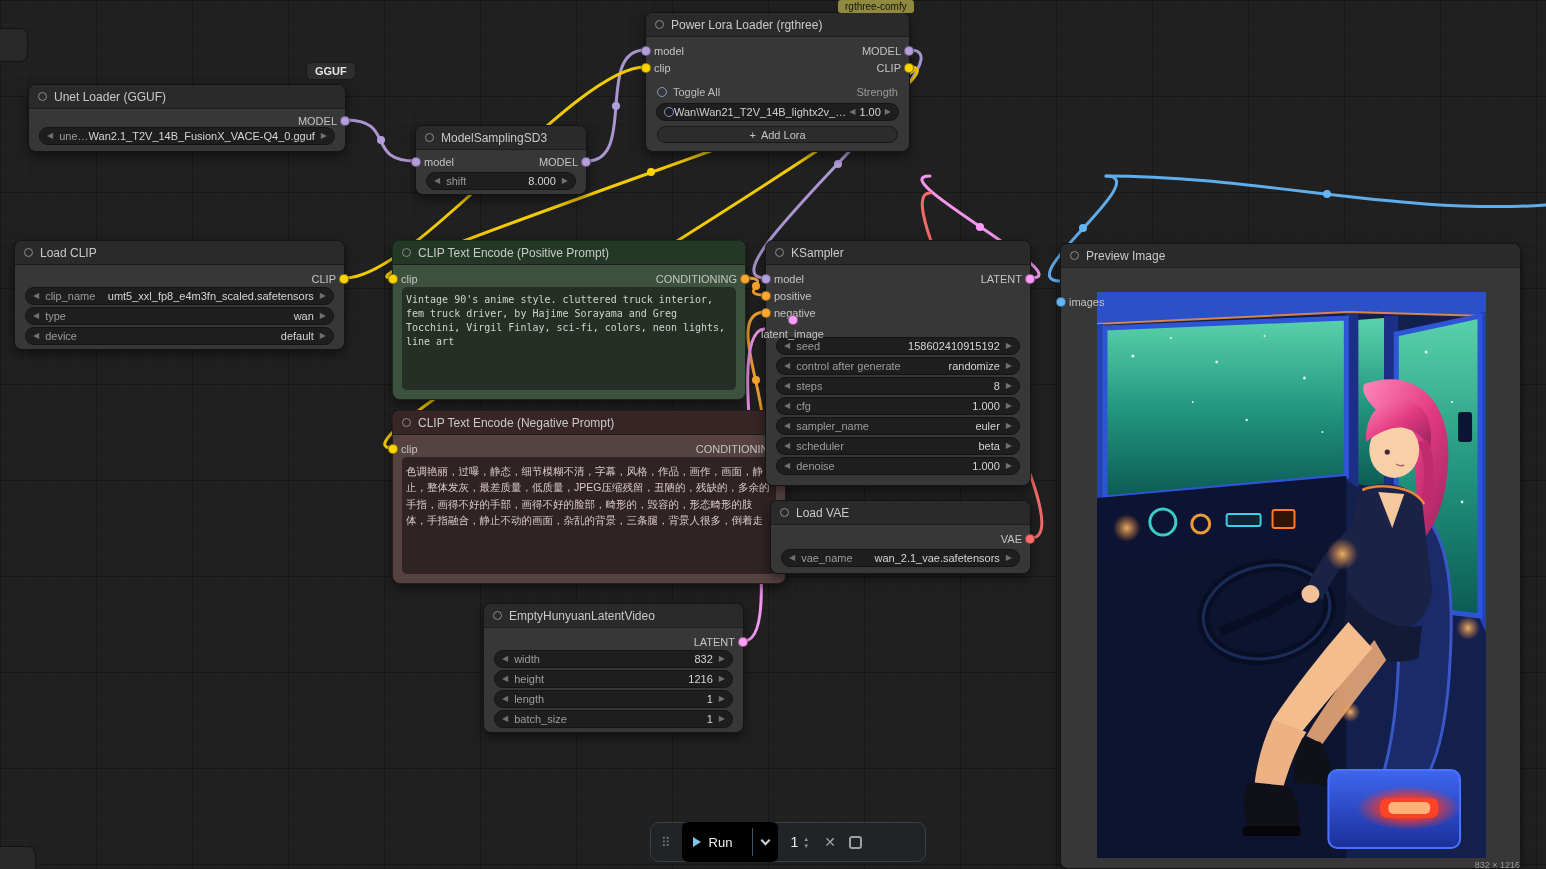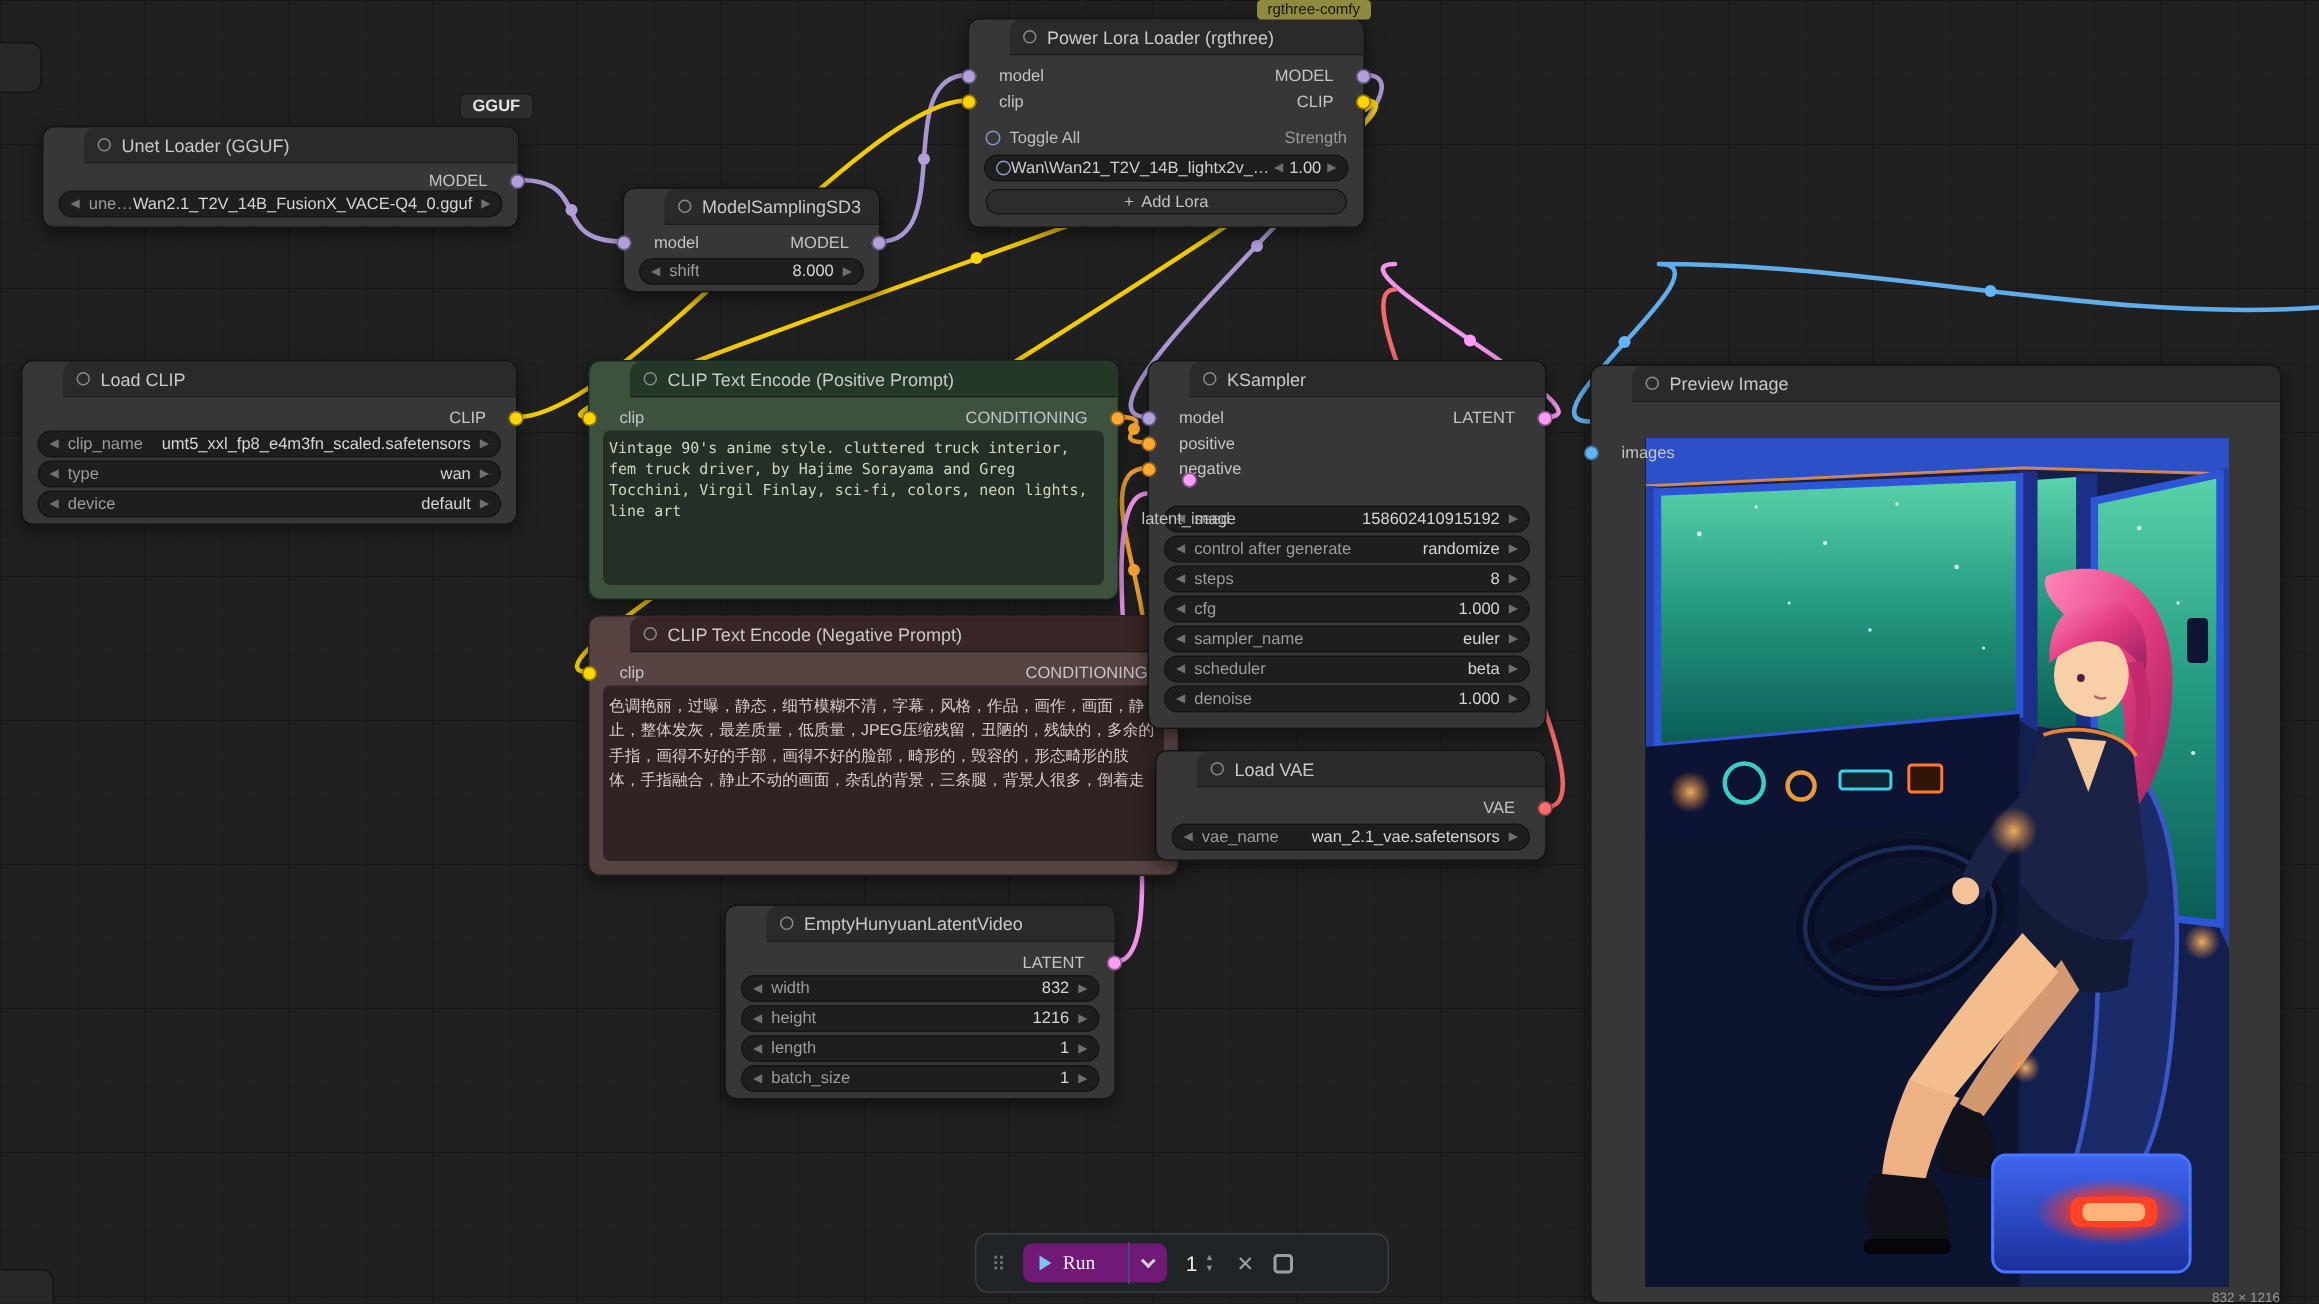--- a/index.html
+++ b/index.html
@@ -11,30 +11,30 @@
       linear-gradient(90deg,rgba(0,0,0,.30) 1px,transparent 1px),
       linear-gradient(rgba(255,255,255,.012) 1px,transparent 1px),
       linear-gradient(90deg,rgba(255,255,255,.012) 1px,transparent 1px);
     background-size:96px 96px,96px 96px,24px 24px,24px 24px;}
   .wires{position:absolute;inset:0;z-index:1;pointer-events:none;}
 
   .node{position:absolute;z-index:2;background:#373737;border:1px solid #141414;border-radius:8px;
         box-shadow:0 4px 12px rgba(0,0,0,.5);}
   .node-header{height:24px;display:flex;align-items:center;gap:7px;padding:0 9px;background:#2a2a2a;
         border-bottom:1px solid #1d1d1d;border-radius:8px 8px 0 0;font-size:12px;color:#c9c9c9;
-        white-space:nowrap;overflow:hidden;margin-left:27px;}
+        white-space:nowrap;overflow:hidden;}
   .cdot{width:9px;height:9px;border-radius:50%;border:1.5px solid #8a8a8a;flex:none;}
   .ntitle{overflow:hidden;text-overflow:ellipsis;}
 
   .node.green{background:#3c523f;border-color:#18271b;}
   .node.green .node-header{background:#233826;}
   .node.red{background:#574242;border-color:#291c1c;}
   .node.red .node-header{background:#382626;}
 
-  .slot{position:absolute;height:16px;display:flex;align-items:center;gap:15px;font-size:11px;color:#c4c4c4;z-index:3;}
+  .slot{position:absolute;height:16px;display:flex;align-items:center;gap:3px;font-size:11px;color:#c4c4c4;z-index:3;}
   .slot.in{left:-5px;}
   .slot.out{right:-5px;}
   .dot{width:10px;height:10px;border-radius:50%;flex:none;box-shadow:inset 0 0 0 1px rgba(0,0,0,.45);}
   .c-model{background:#B39DDB}.c-clip{background:#FFD500}.c-cond{background:#FFA931}
   .c-latent{background:#FF9CF9}.c-vae{background:#FF6E6E}.c-image{background:#64B5F6}
 
   .widget{position:absolute;left:10px;right:10px;height:18px;display:flex;align-items:center;
         background:#1e1e1e;border:1px solid #151515;border-radius:9px;padding:0 7px;font-size:11px;}
   .arr{color:#707070;font-size:8px;line-height:1;flex:none;}
   .wl{color:#9c9c9c;margin-left:6px;white-space:nowrap;overflow:hidden;text-overflow:ellipsis;}
@@ -61,22 +61,22 @@
 
   .stub{position:absolute;z-index:2;background:#282828;border:1px solid #141414;border-radius:8px;}
 
   .preview-img{position:absolute;left:36px;top:48px;width:389px;height:566px;background:#000;overflow:hidden;}
   .preview-img svg{display:block;width:100%;height:100%;}
   .caption{position:absolute;left:0;right:0;top:616px;text-align:right;font-size:9px;color:#9a9a9a;}
 
   .toolbar{position:absolute;left:650px;top:822px;width:276px;height:40px;z-index:6;background:#212427;
         border:1px solid #3a3f45;border-radius:9px;display:flex;align-items:center;gap:11px;padding:0 10px;}
   .drag{color:#6c7076;font-size:13px;cursor:grab;}
-  .runbtn{height:26px;min-width:96px;background:#701a75;border-radius:6px;display:flex;align-items:center;
-        padding:0 0 0 11px;gap:8px;color:#e9edf1;font-size:13px;font-family:Liberation Serif, serif;}
+  .runbtn{height:40px;min-width:96px;background:#000000;border-radius:6px;display:flex;align-items:center;
+        padding:0 0 0 11px;gap:8px;color:#e9edf1;font-size:13px;}
   .play{width:0;height:0;border-left:8px solid #7cc4f0;border-top:5px solid transparent;border-bottom:5px solid transparent;flex:none;}
   .runlabel{padding-right:6px;}
   .chevwrap{display:flex;align-items:center;justify-content:center;width:26px;height:28px;border-left:1px solid #42546a;margin-left:auto;}
   .chev{width:7px;height:7px;border-right:2px solid #cdd3d8;border-bottom:2px solid #cdd3d8;transform:rotate(45deg);margin-top:-3px;}
   .count{display:flex;align-items:center;gap:5px;color:#ececec;font-size:14px;padding:0 2px;}
   .spin{display:flex;flex-direction:column;gap:1px;font-size:6px;line-height:1;color:#8d9298;}
   .tbicon{color:#9aa0a6;font-size:14px;padding:0 2px;}
   .stop{width:13px;height:13px;border:2px solid #9aa0a6;border-radius:3px;flex:none;}
 </style>
 </head>

